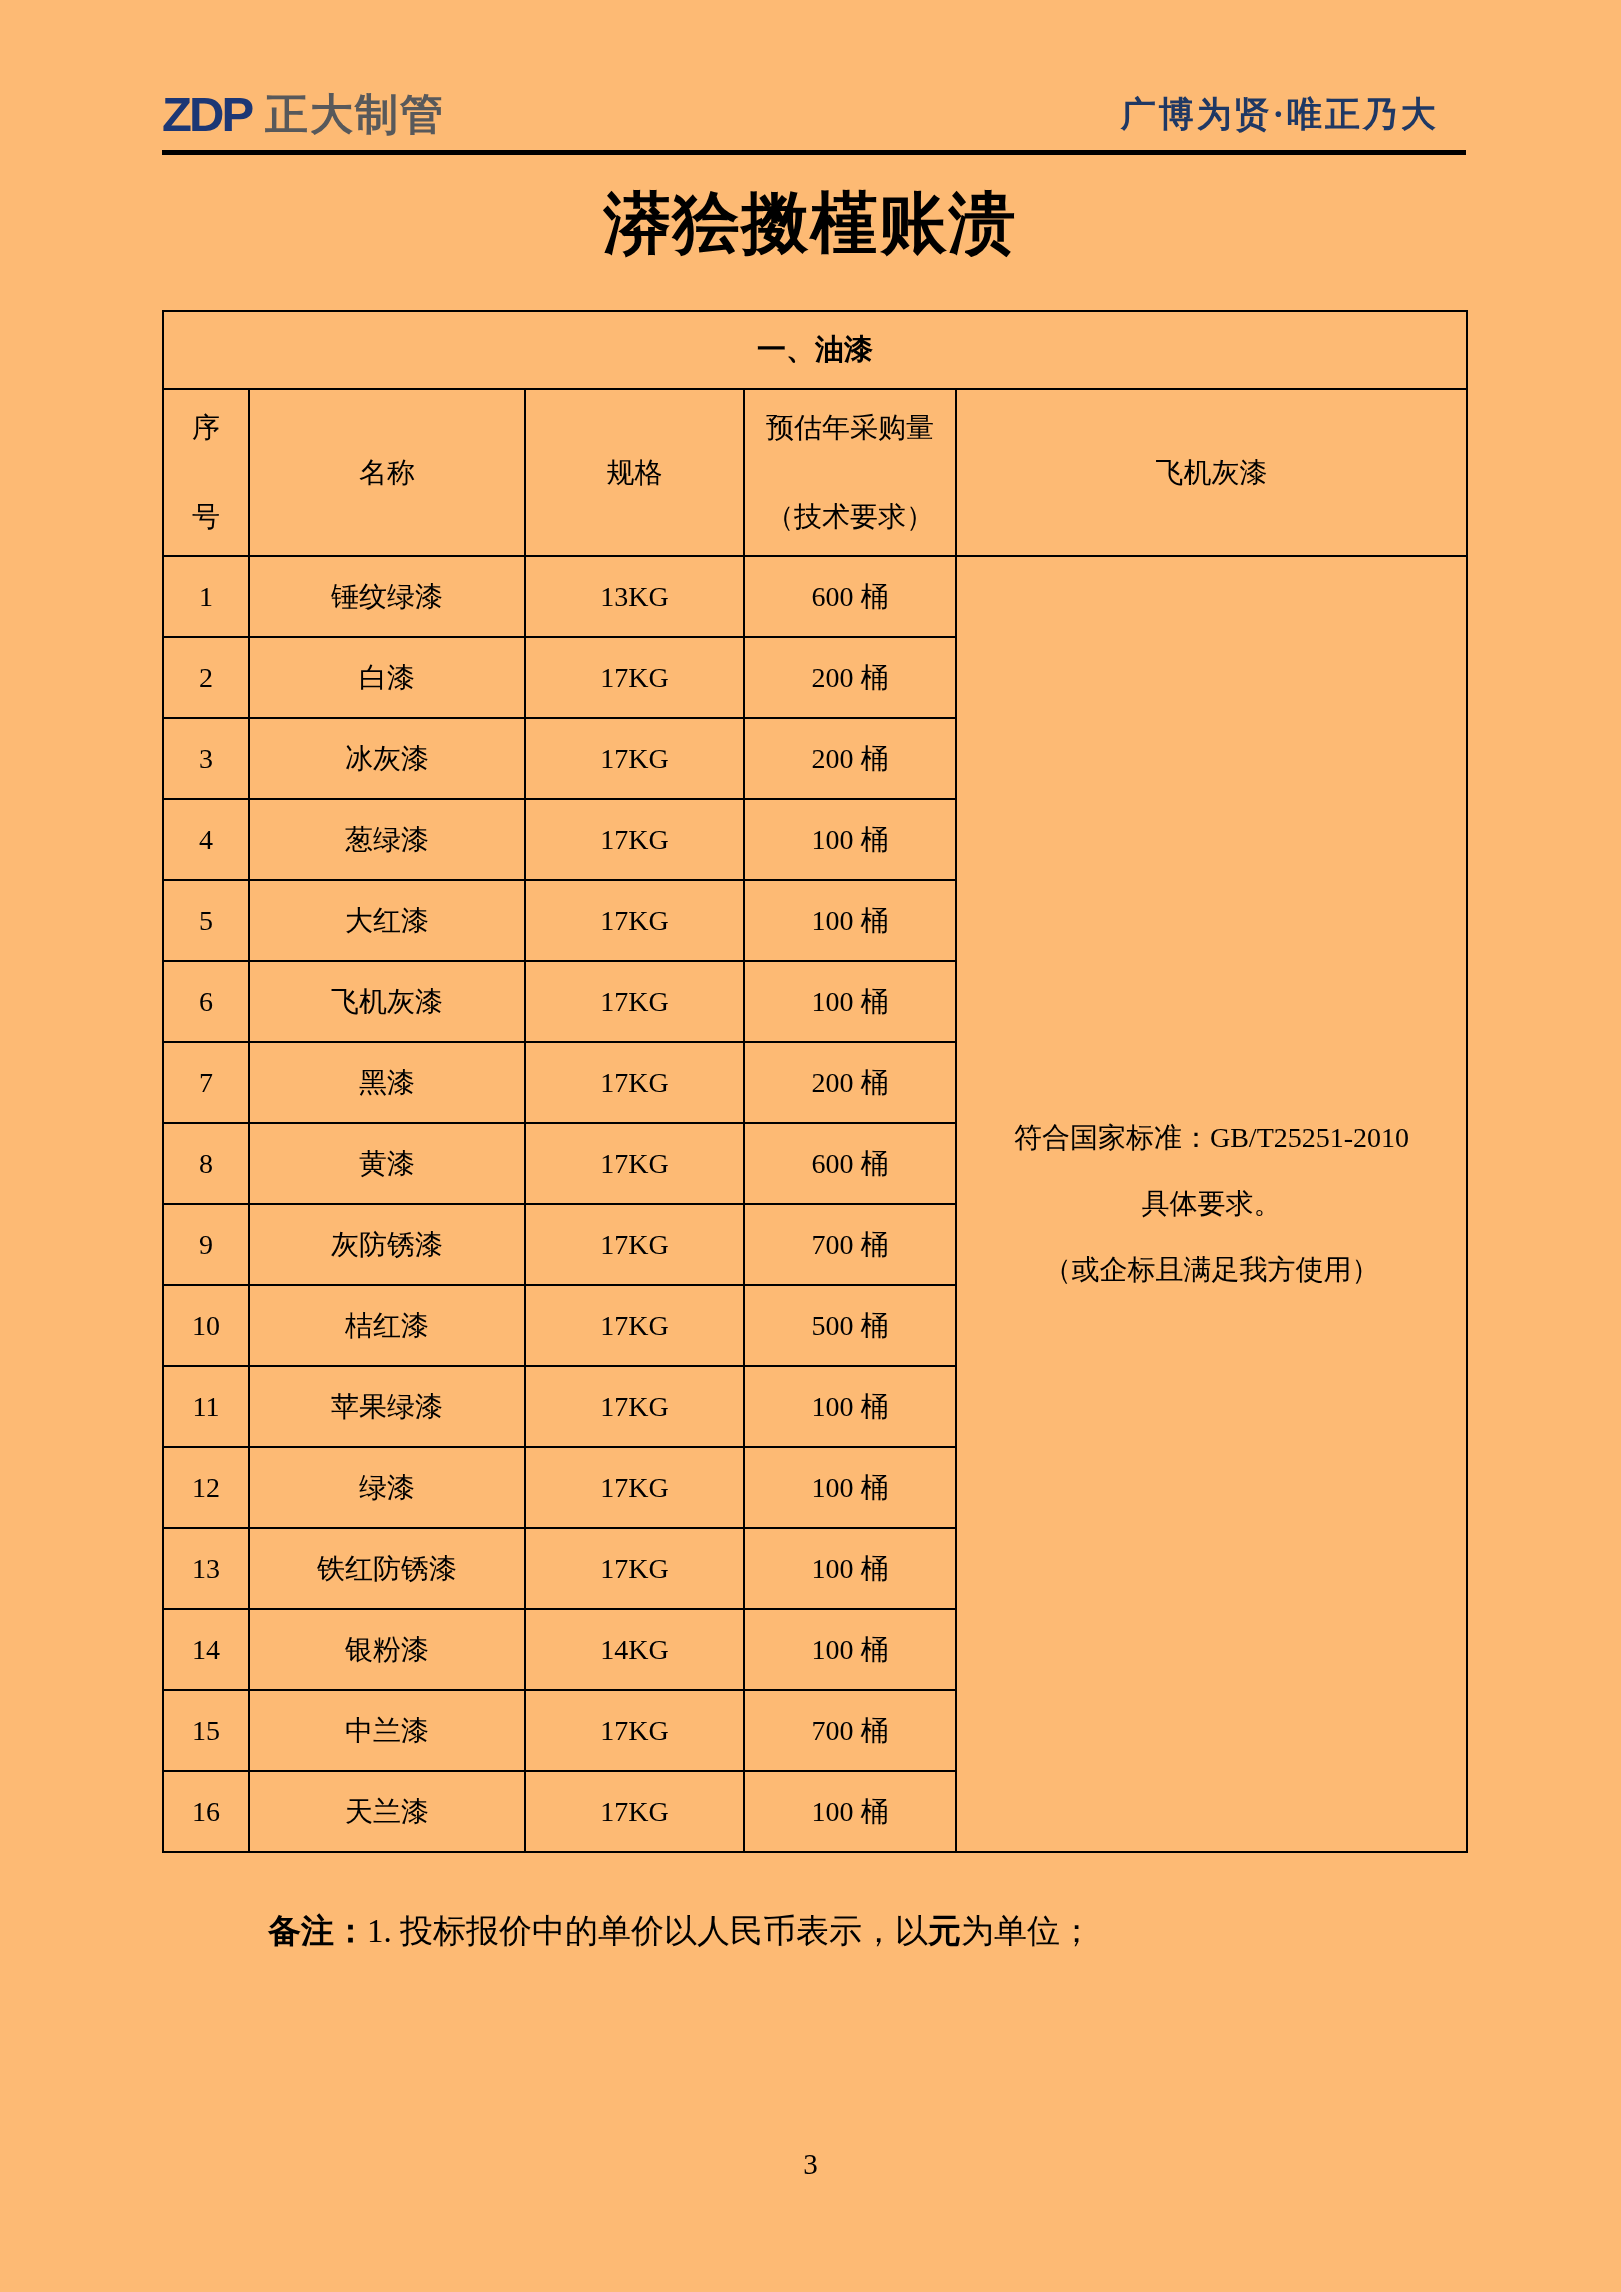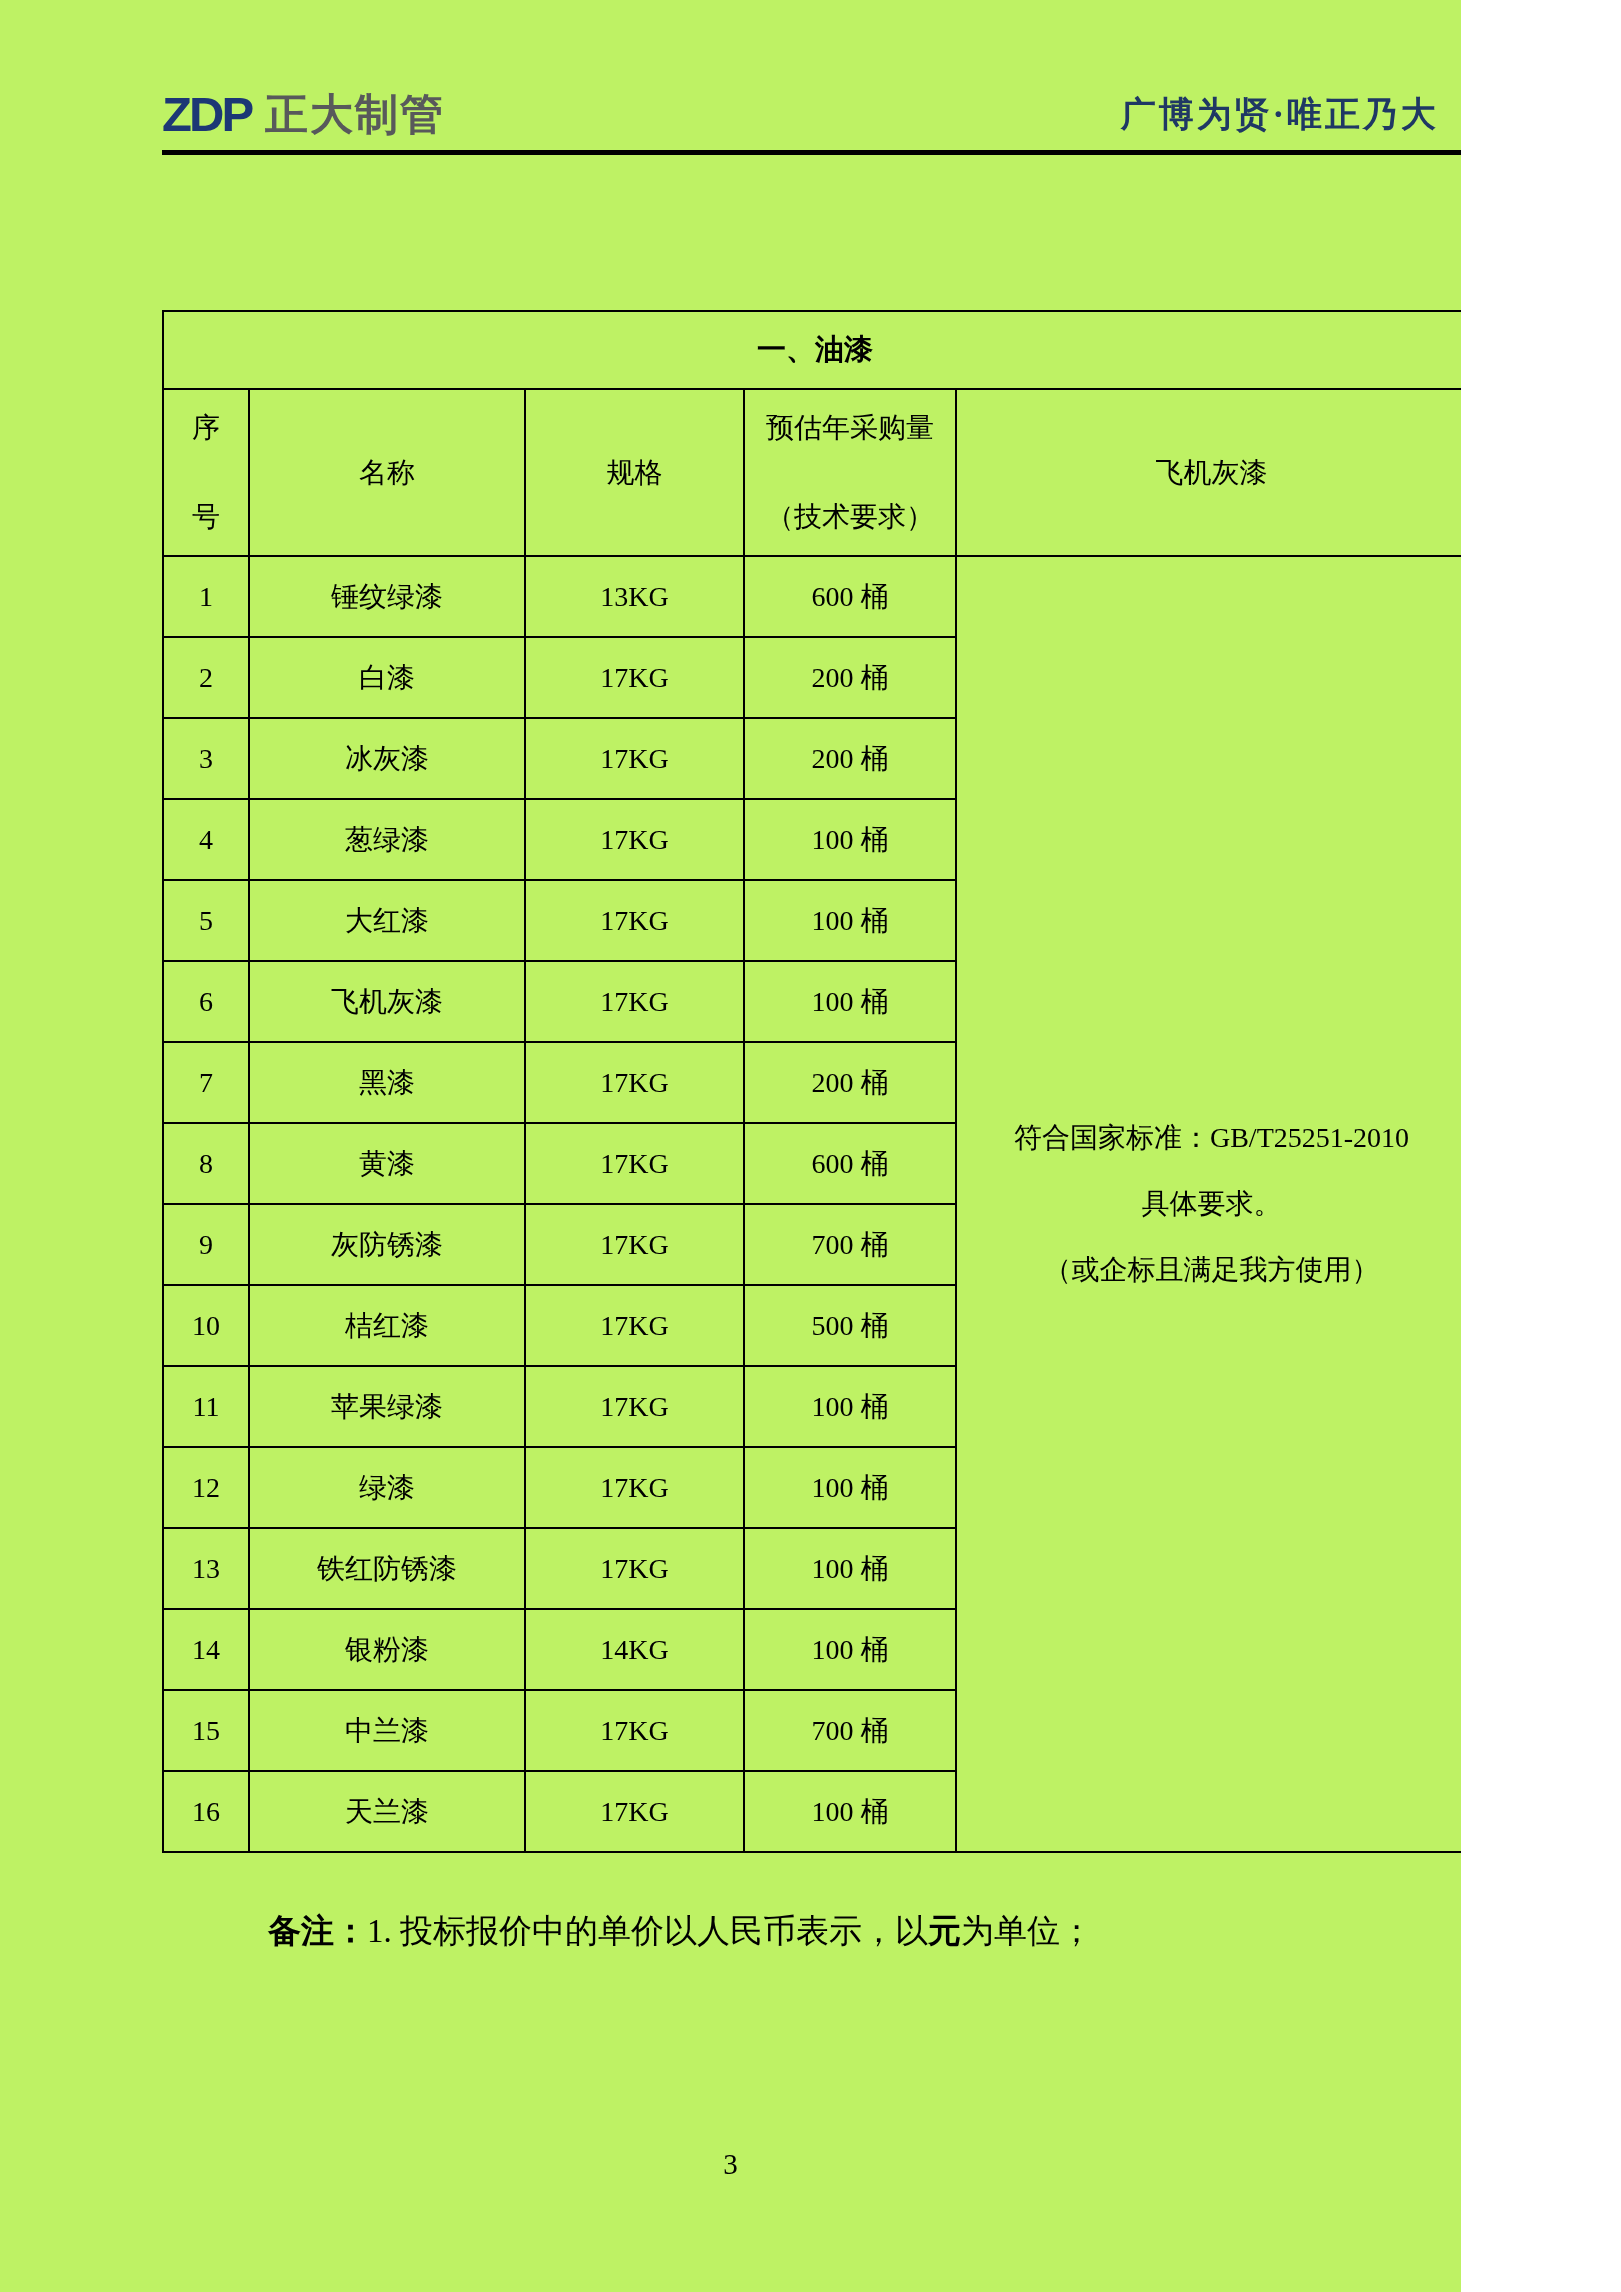--- a/index.html
+++ b/index.html
@@ -1,22 +1,22 @@
 <!DOCTYPE html>
 <html><head>
 <meta charset="utf-8">
 <style>
   * { margin: 0; padding: 0; box-sizing: border-box; }
   html, body { background: #ffffff; }
   body { font-family: "Liberation Serif", "DejaVu Serif", serif; color: #000; }
   .page {
     position: relative;
-    width: 1461px;
+    width: 1621px;
     height: 2293px;
-    background: #bef264;
+    background: #fdba74;
     overflow: hidden;
   }
 
   
   .brand-row {
     position: absolute;
     top: 86px; left: 162px;
     width: 1304px; height: 57px;
     display: flex; align-items: center; justify-content: space-between;
   }
@@ -113,20 +113,21 @@
 
   <div class="brand-row">
     <div class="logo-block">
       <span class="logo-zdp">ZDP</span>
       <span class="logo-co">正大制管</span>
     </div>
     <div class="slogan">广博为贤·唯正乃大</div>
   </div>
   <div class="header-rule"></div>
 
+  <div class="doc-title">漭狯擞槿账溃</div>
 
   <div class="tbl-wrap">
     <table class="main">
       <colgroup>
         <col class="col-no">
           <col class="col-name">
           <col class="col-spec">
           <col class="col-qty">
           <col class="col-tech">
       </colgroup>

